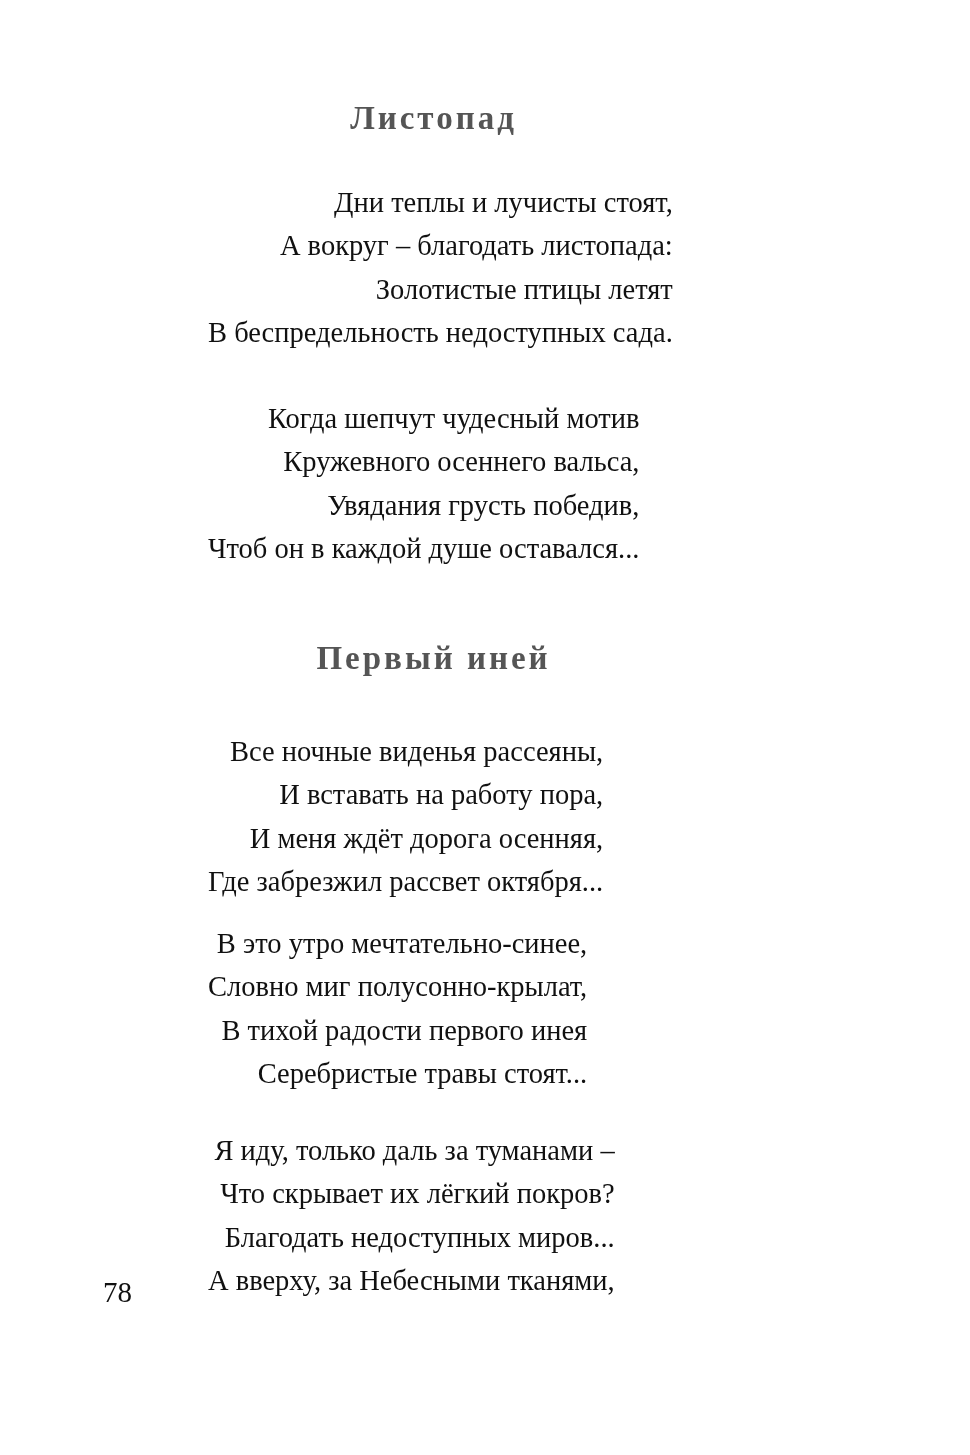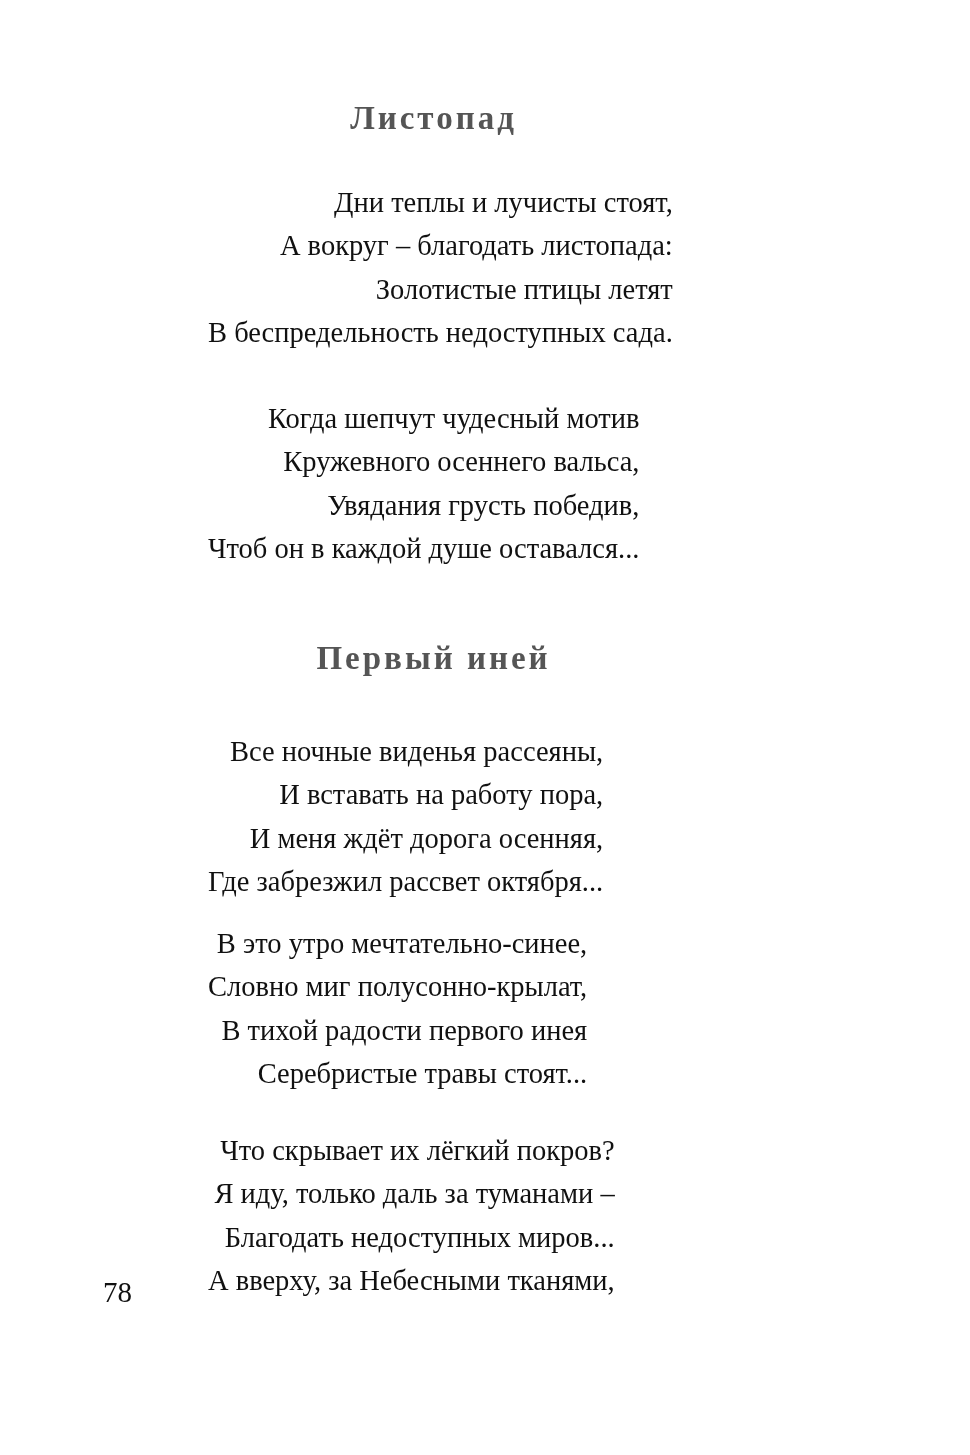--- a/index.html
+++ b/index.html
@@ -41,19 +41,19 @@
 </div>
 
 <div class="stanza" style="top:913px;margin-top:9px;">
   <span class="line">В это утро мечтательно-синее,</span>
   <span class="line">Словно миг полусонно-крылат,</span>
   <span class="line">В тихой радости первого инея</span>
   <span class="line">Серебристые травы стоят...</span>
 </div>
 
 <div class="stanza" style="top:1129px;">
+  <span class="line">Я иду, только даль за туманами –</span>
   <span class="line">Что скрывает их лёгкий покров?</span>
-  <span class="line">Я иду, только даль за туманами –</span>
   <span class="line">Благодать недоступных миров...</span>
   <span class="line">А вверху, за Небесными тканями,</span>
 </div>
 
 <div class="page-number">78</div>
 
 </body></html>

